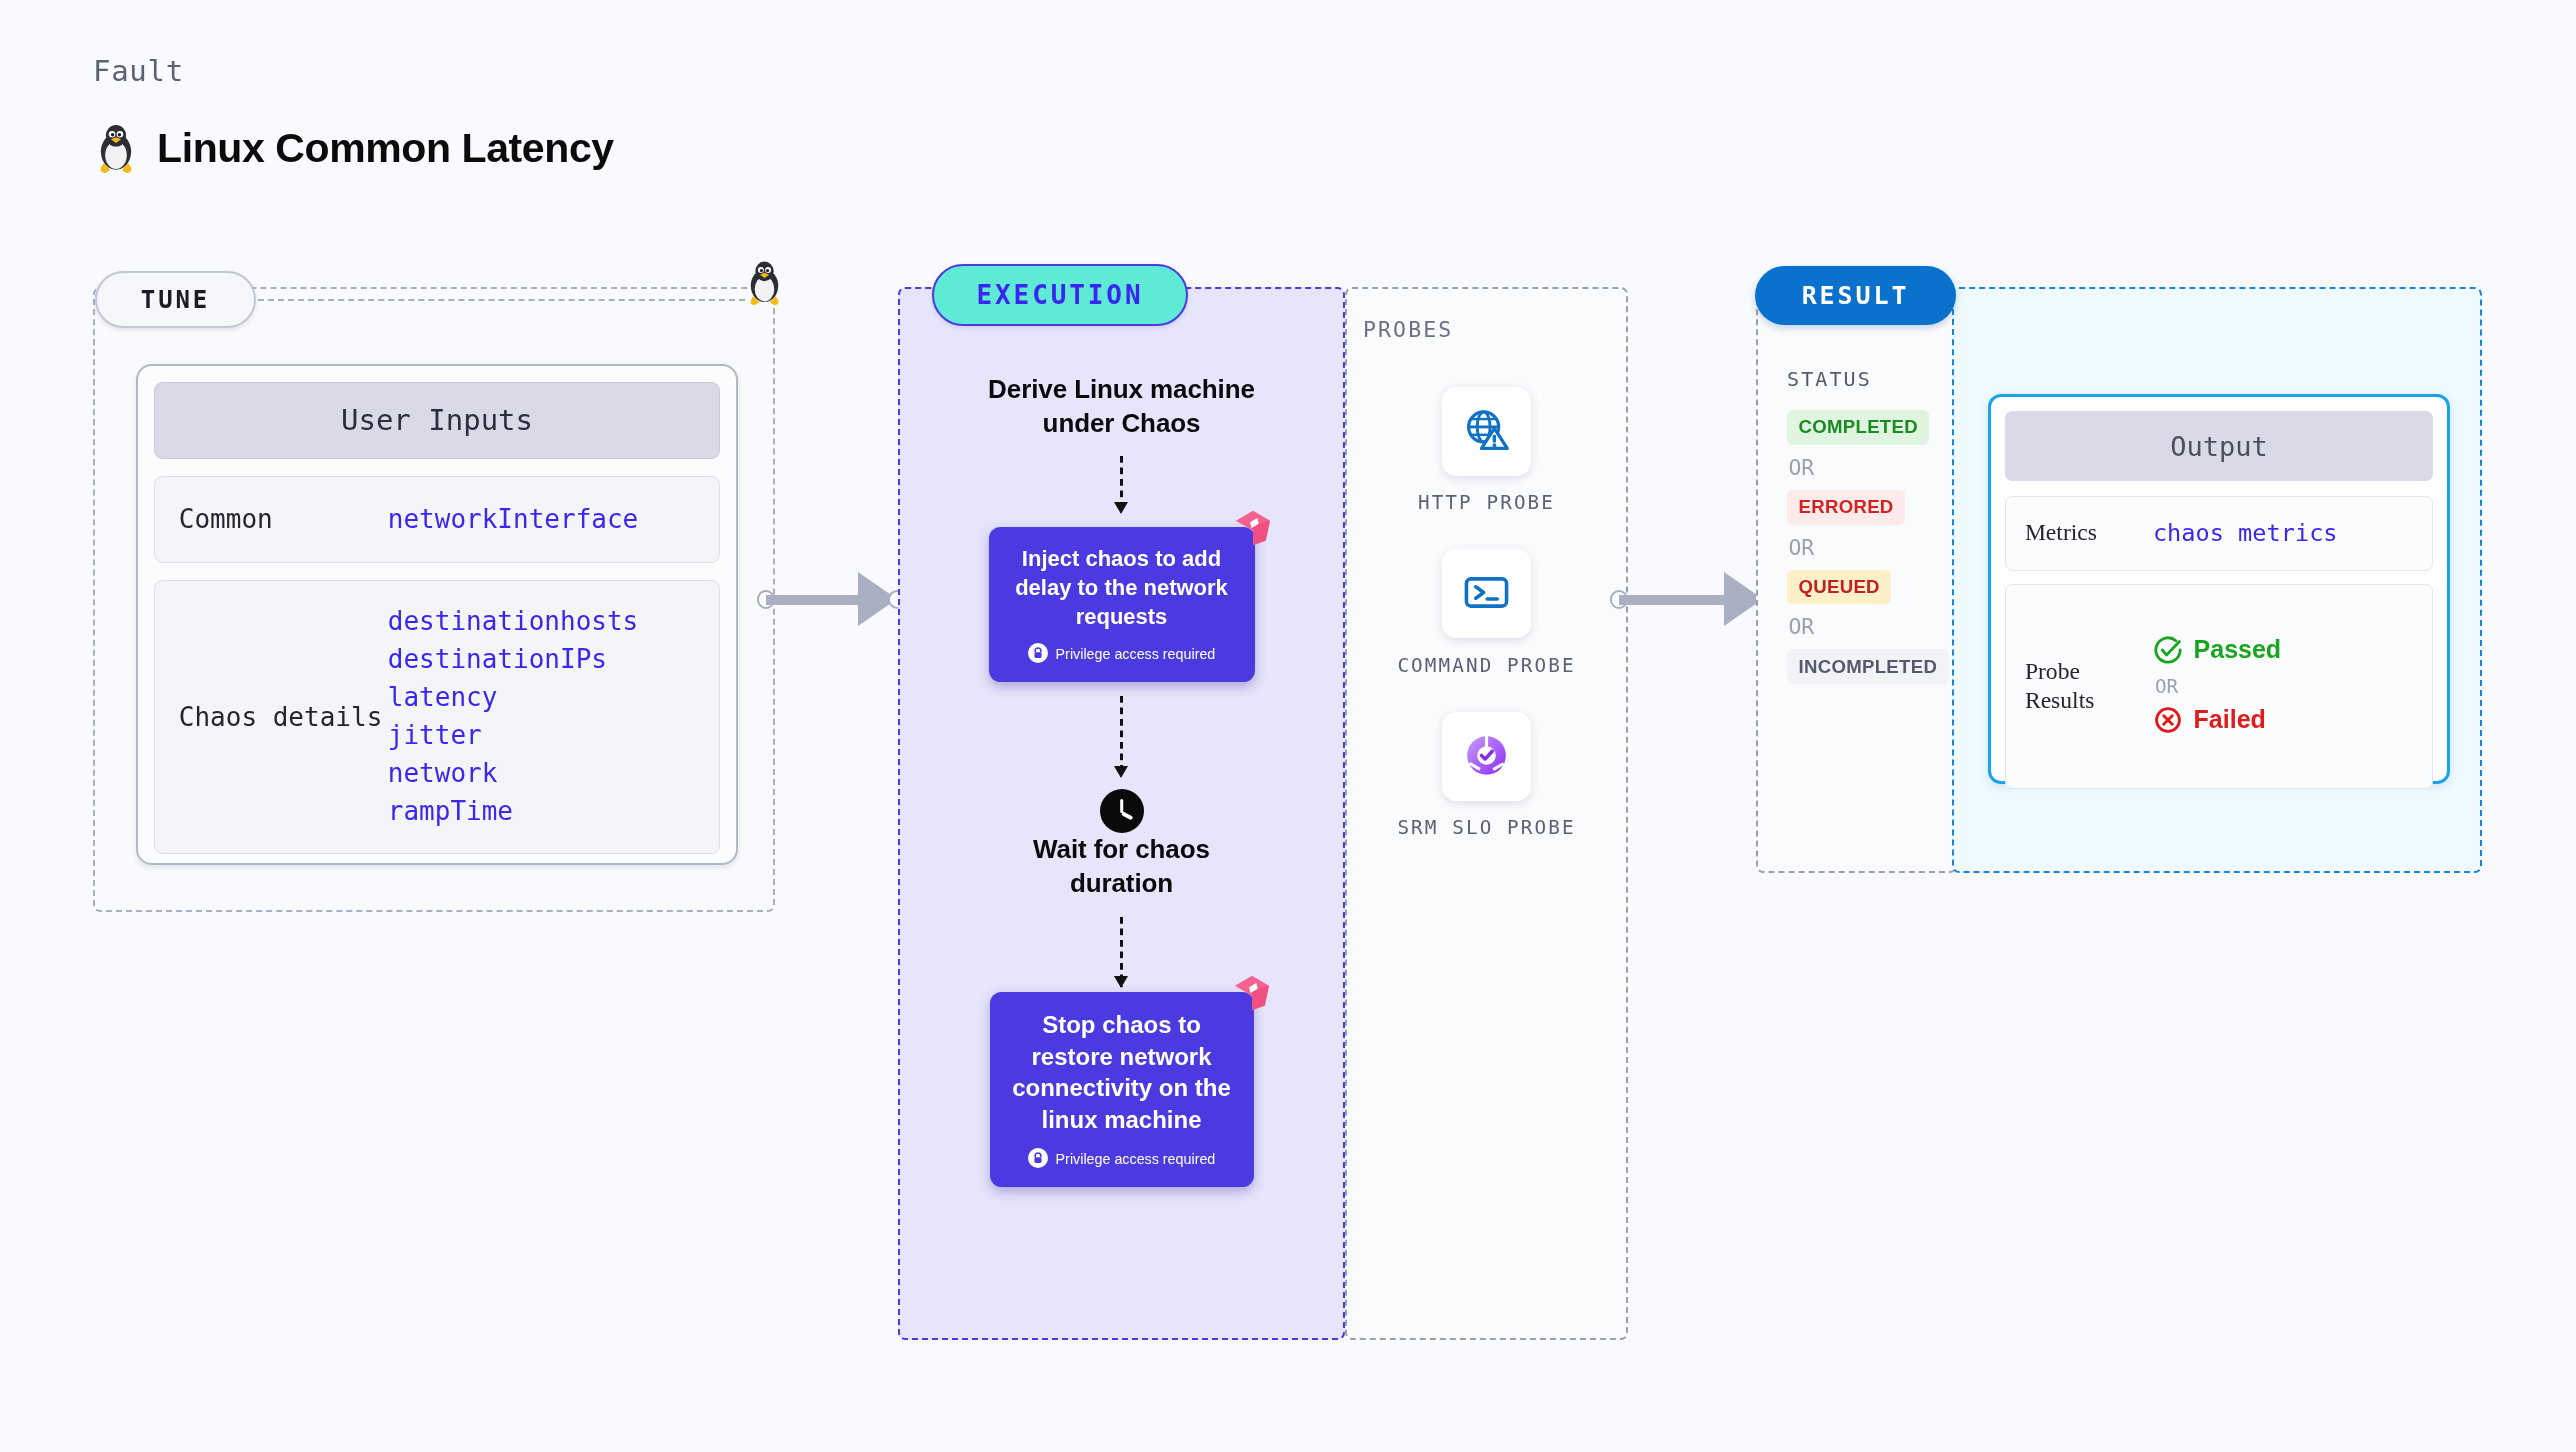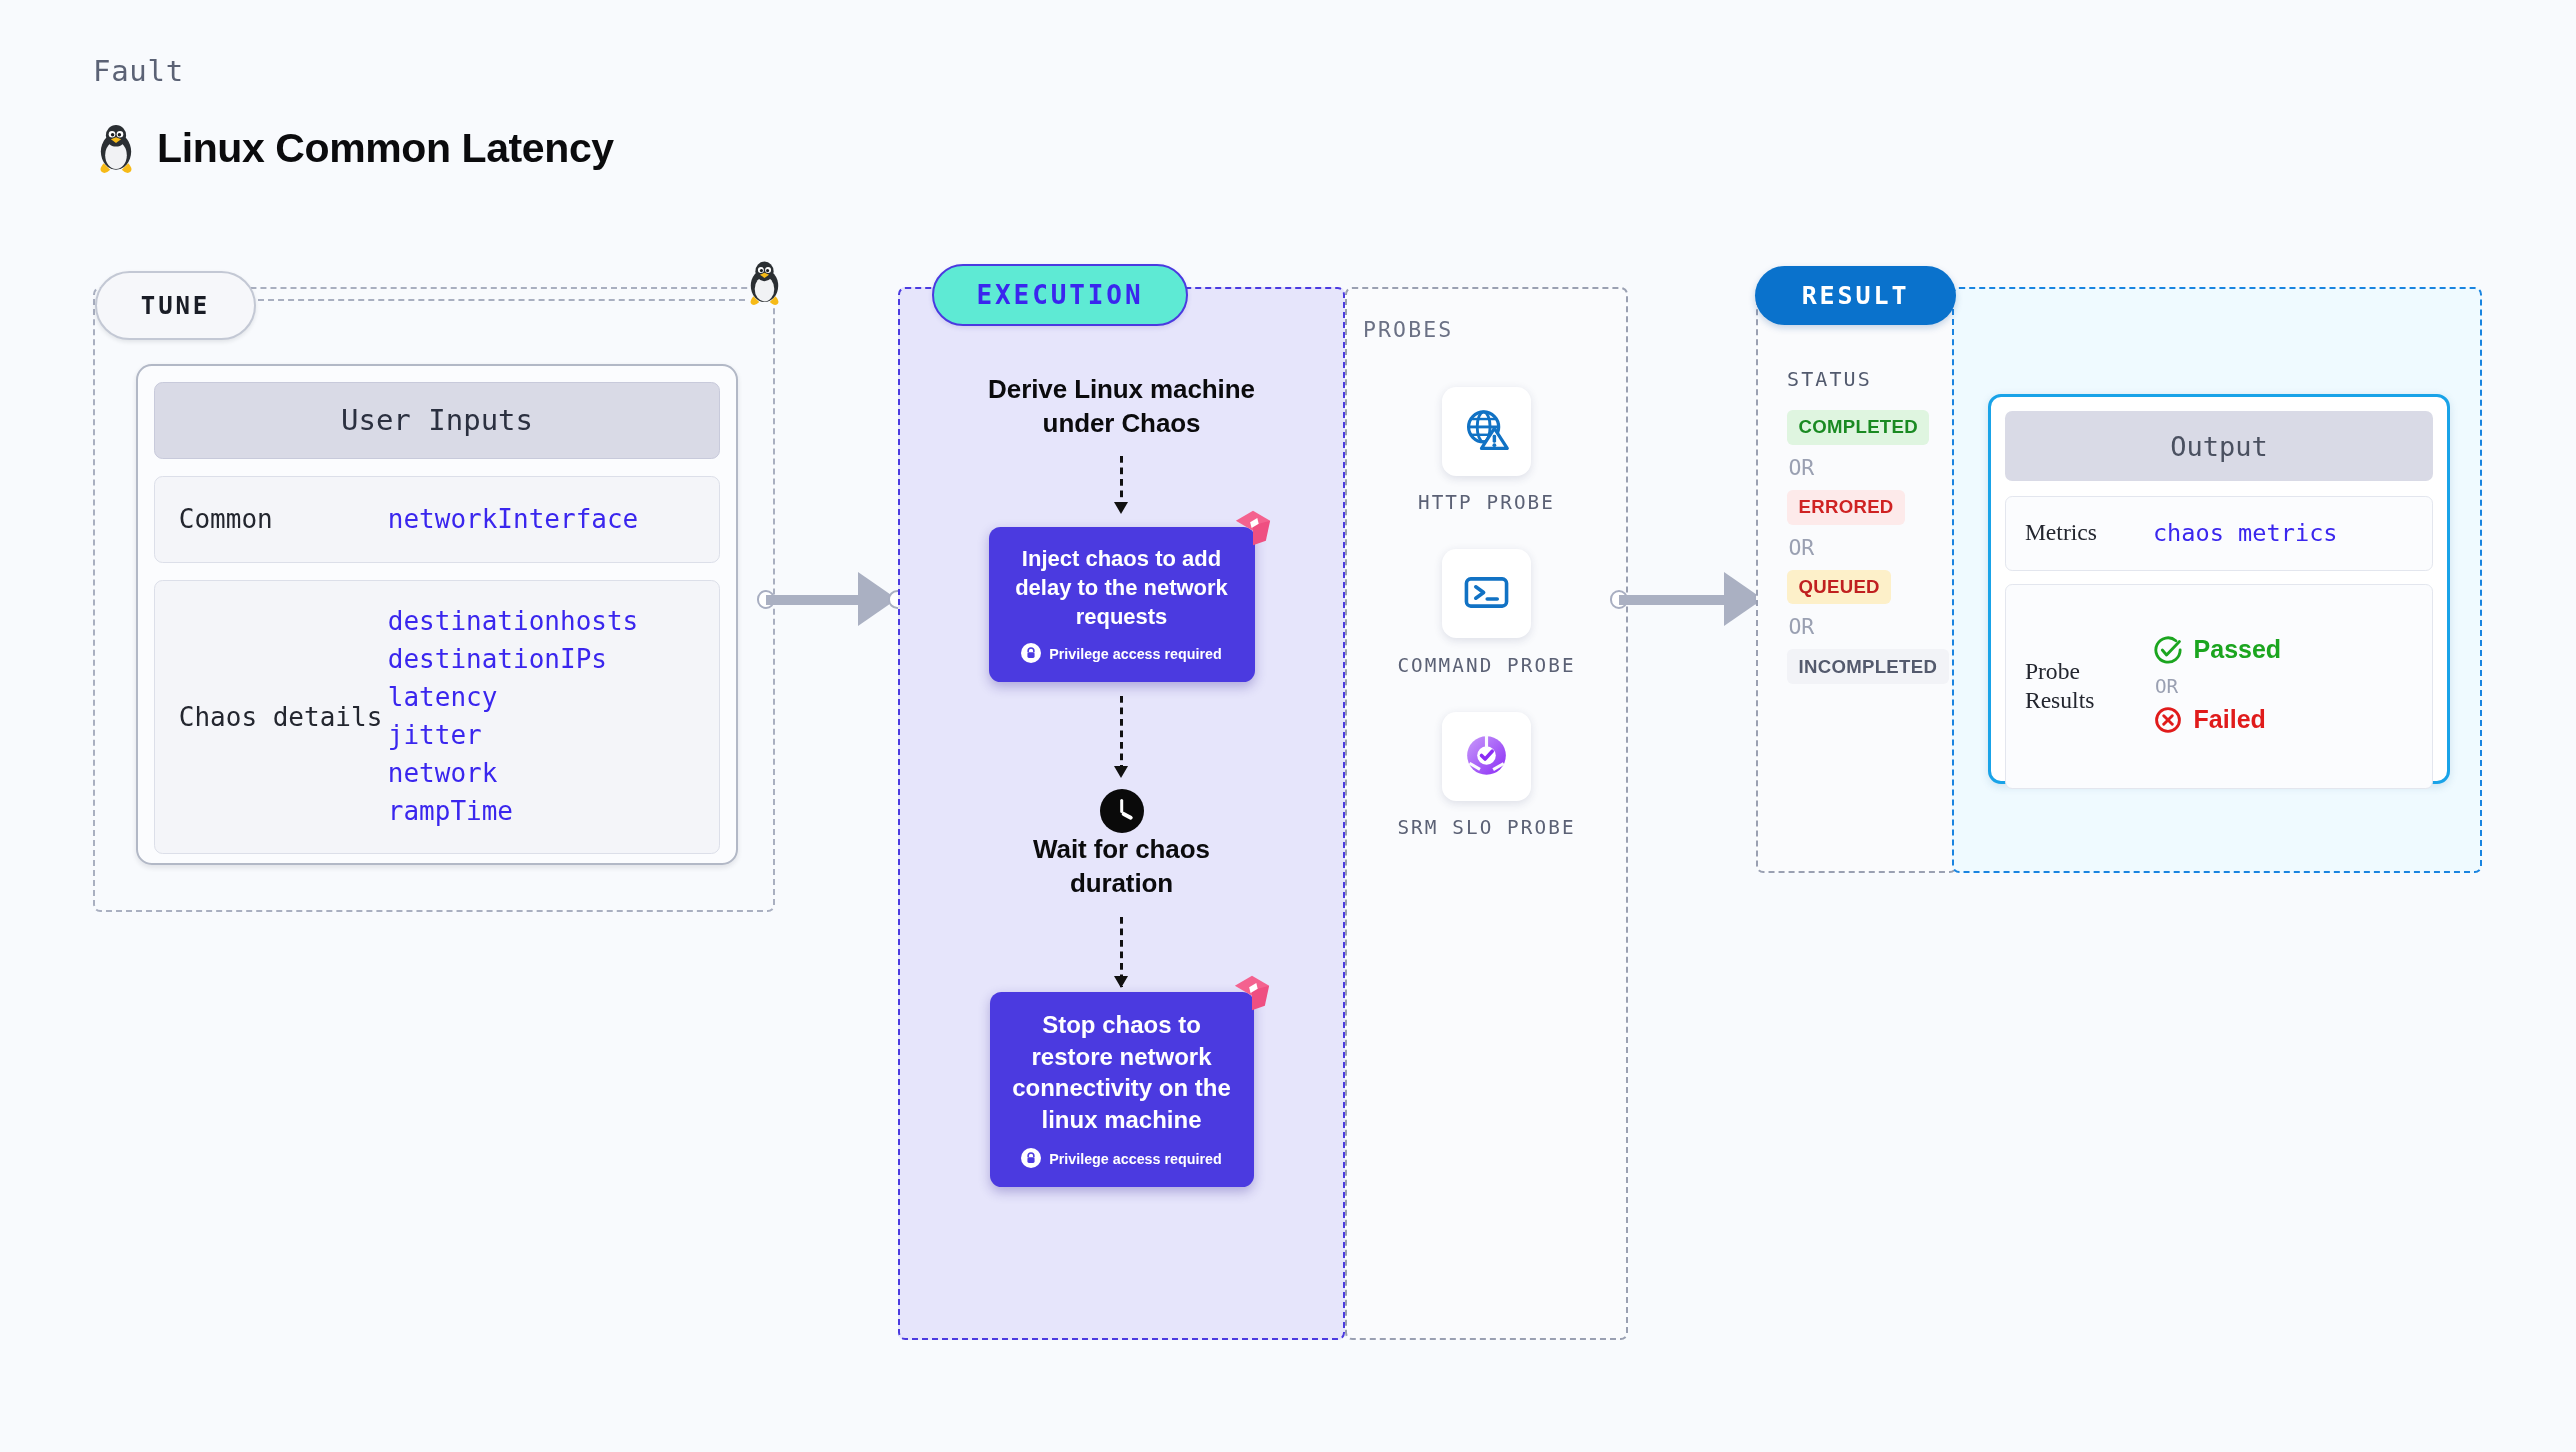--- a/index.html
+++ b/index.html
@@ -35,21 +35,21 @@
     border-radius: 716px; font-family: "DejaVu Sans Mono", monospace;
     font-weight: 700; letter-spacing: 2.9px; z-index: 5;
   }
 
   
   #tune-box {
     left: 93px; top: 287px; width: 682px; height: 625px;
     border: 2.1px dashed #a9afc0;
   }
   #tune-pill {
-    left: 95px; top: 271px; width: 161px; height: 69px;
+    left: 95px; top: 271px; width: 161px; height: 57px;
     background: #f6f7fa; border: 2.1px solid #c3c8d4;
     color: #1a1d26; font-size: 24px;
     box-shadow: 0 2.1px 4.3px rgba(20,25,40,.10);
   }
   .tune-card {
     position: absolute; left: 136px; top: 364px; width: 602px; height: 501px;
     background: #fbfcfe; border: 2.1px solid #b2b8c6; border-radius: 15.8px;
     padding: 15.8px; box-shadow: 0 2.1px 5px rgba(25,30,50,.10);
   }
   .ui-head {
@@ -114,21 +114,21 @@
     border-top: 12px solid #111;
   }
   .chaos-card {
     position: relative; background: #4b3ae0; border-radius: 11.5px;
     box-shadow: 0 4.3px 11.5px rgba(45,30,150,.30);
     display: flex; flex-direction: column; align-items: center; justify-content: center;
     color: #fff; padding: 17px 18.6px;
   }
   .chaos-text { font-size: 22px; font-weight: 700; text-align: center; line-height: 1.33; }
   .priv-row { display: flex; align-items: center; gap: 7.9px; margin-top: 11.5px; }
-  .priv-text { font-size: 14.3px; font-weight: 700; color: #fff; }
+  .priv-text { font-size: 14.3px; font-weight: 400; color: #fff; }
   .harness-badge { position: absolute; right: -18px; top: -18.6px; }
   .clock { width: 44px; height: 44px; border-radius: 50%; background: #0a0a0a; position: relative; }
   .clock::before { content: ""; position: absolute; left: 50%; top: 10px; width: 3.6px; height: 13.6px;
     background: #fff; border-radius: 2.1px; transform: translateX(-50%); }
   .clock::after { content: ""; position: absolute; left: 50%; top: 21.5px; width: 11.5px; height: 3.6px;
     background: #fff; border-radius: 2.1px; transform-origin: left center; transform: rotate(28deg); }
 
   .probe-col {
     position: absolute; left: 1345px; top: 387px; width: 283px;
     display: flex; flex-direction: column; align-items: center; gap: 33px;

